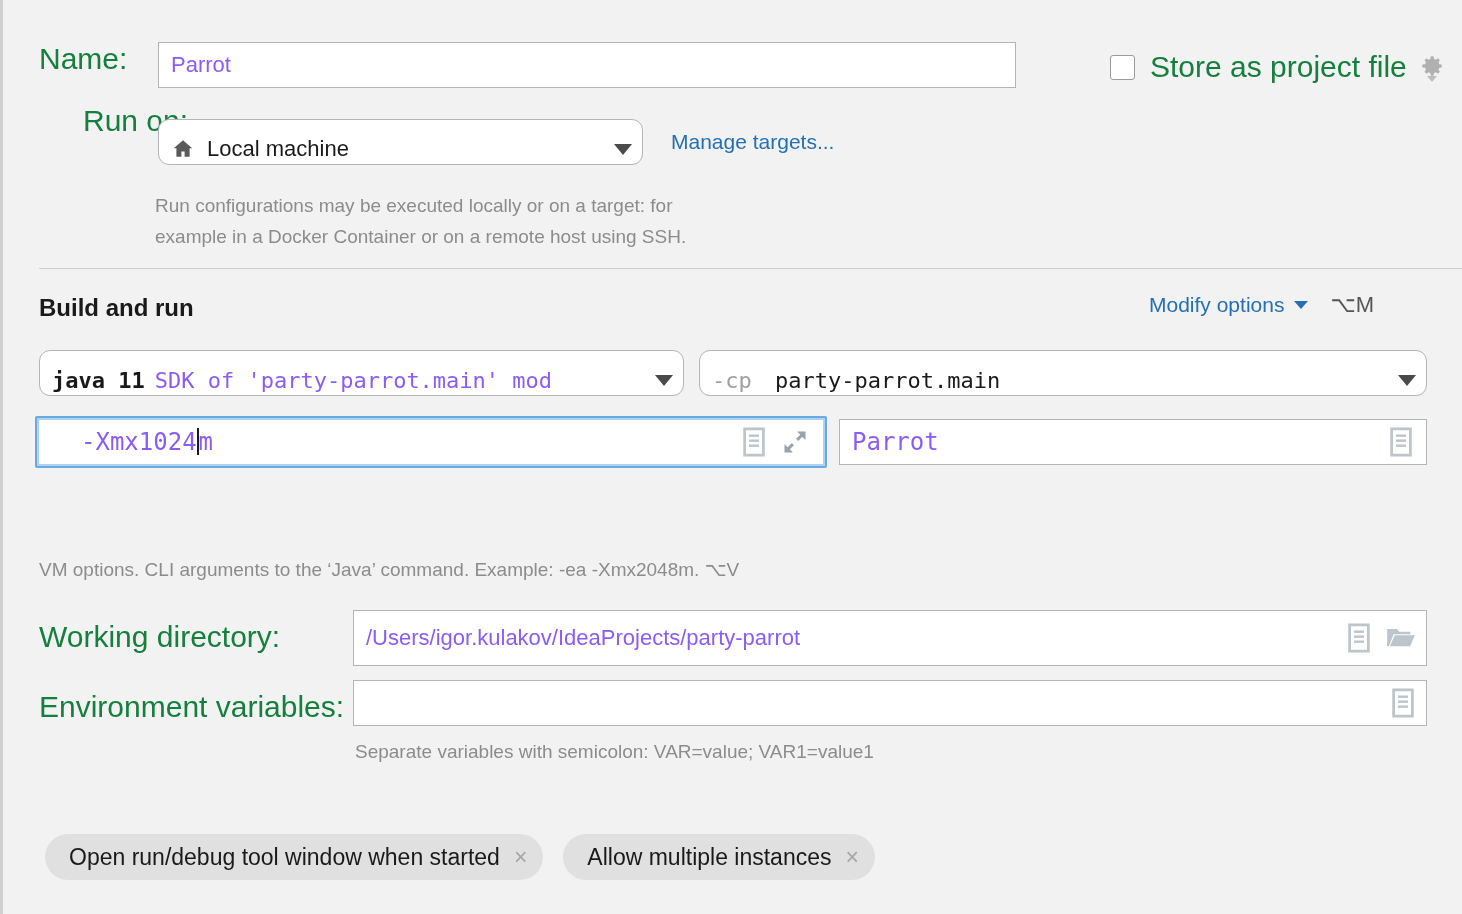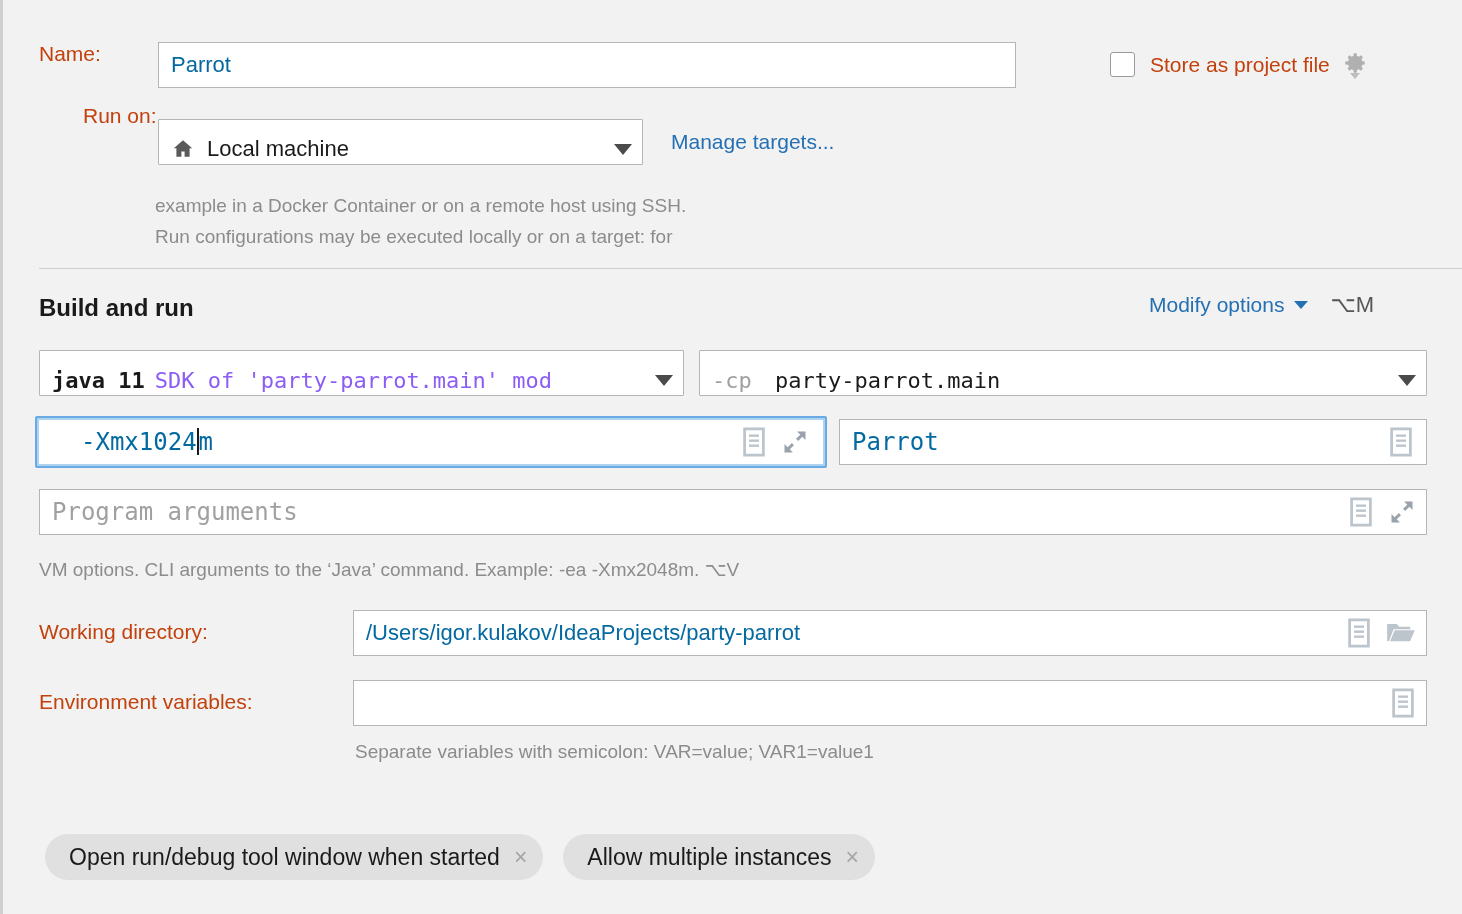--- a/index.html
+++ b/index.html
@@ -18,22 +18,22 @@
     position: relative;
     width: 1462px;
     height: 914px;
     background: #f2f2f2;
     box-sizing: border-box;
     border-left: 3px solid #d0d0d0;
   }
 
   
   .label {
-    font-size: 21px;
-    color: #c2410c;
+    font-size: 30px;
+    color: #15803d;
     white-space: nowrap;
   }
   .hint {
     font-size: 19px;
     color: #8c8c8c;
     line-height: 31px;
   }
   .link {
     font-size: 21px;
     color: #2470b3;
@@ -48,38 +48,38 @@
     background: #ffffff;
     border: 1px solid #b5b5b5;
     box-sizing: border-box;
     display: flex;
     align-items: center;
     height: 46px;
     padding: 0 8px 0 12px;
   }
   .textfield .value {
     font-size: 22px;
-    color: #0369a1;
+    color: #8b5cf6;
     white-space: nowrap;
     overflow: hidden;
     flex: 1 1 auto;
   }
   .textfield .value.placeholder { color: #a0a0a0; }
 
   .focused {
     border: 2px solid #6aaae4;
     outline: 2px solid #aed3f0;
     outline-offset: -4px;
     padding-left: 44px;
   }
 
   .combo {
     background: #ffffff;
     border: 1px solid #b5b5b5;
-    border-radius: 1px;
+    border-radius: 11px;
     box-sizing: border-box;
     display: flex;
     align-items: center;
     height: 46px;
     padding: 14px 10px 0 12px;
   }
   .combo .ctext {
     font-size: 22px;
     white-space: nowrap;
     overflow: hidden;
@@ -206,22 +206,22 @@
       <svg width="24" height="24" viewBox="0 0 24 24" aria-hidden="true">
         <path fill="#5a5a5a" d="M12 3.2 2.8 11.2h2.6v8.6h5V14.4h3.2v5.4h5v-8.6h2.6z"></path>
       </svg>
     </span>
     <span class="ctext">Local machine</span>
     <span class="caret"></span>
   </div>
   <div class="link" style="position:absolute; left:668px; top:130px;">Manage targets...</div>
 
   <div class="hint" style="position:absolute; left:152px; top:190px; width:700px;">
+    <div>Run configurations may be executed locally or on a target: for</div>
     <div>example in a Docker Container or on a remote host using SSH.</div>
-    <div>Run configurations may be executed locally or on a target: for</div>
   </div>
 
   <div class="divider"></div>
 
   <div class="section-title" style="position:absolute; left:36px; top:294px;">Build and run</div>
 
   <div class="row" style="left:1146px; top:292px;">
     <span class="link">Modify options</span>
     <span class="caret-link"></span>
     <span class="shortcut" style="margin-left:22px;">⌥M</span>
@@ -268,42 +268,25 @@
     <span class="icon" style="margin-right:4px;">
       <svg width="26" height="30" viewBox="0 0 20 24" aria-hidden="true">
         <rect x="2.5" y="1.5" width="15" height="21" fill="#ffffff" stroke="#bcc4cc" stroke-width="2.2"></rect>
         <rect x="6" y="6" width="8" height="1.9" fill="#bcc4cc"></rect>
         <rect x="6" y="10" width="8" height="1.9" fill="#bcc4cc"></rect>
         <rect x="6" y="14" width="8" height="1.9" fill="#bcc4cc"></rect>
       </svg>
     </span>
   </div>
 
-  <div class="textfield" style="position:absolute; left:36px; top:489px; width:1388px; height:46px;">
-    <span class="value mono placeholder" style="font-size:24px;">Program arguments</span>
-    <span class="icon" style="margin-right:14px;">
-      <svg width="26" height="30" viewBox="0 0 20 24" aria-hidden="true">
-        <rect x="2.5" y="1.5" width="15" height="21" fill="#ffffff" stroke="#bcc4cc" stroke-width="2.2"></rect>
-        <rect x="6" y="6" width="8" height="1.9" fill="#bcc4cc"></rect>
-        <rect x="6" y="10" width="8" height="1.9" fill="#bcc4cc"></rect>
-        <rect x="6" y="14" width="8" height="1.9" fill="#bcc4cc"></rect>
-      </svg>
-    </span>
-    <span class="icon" style="margin-right:2px;">
-      <svg width="28" height="28" viewBox="0 0 24 24" aria-hidden="true">
-        <path fill="#9aa2ab" d="M21 3h-7.2l2.7 2.7-3.6 3.6 1.8 1.8 3.6-3.6L21 10.2z"></path>
-        <path fill="#9aa2ab" d="M3 21h7.2l-2.7-2.7 3.6-3.6-1.8-1.8-3.6 3.6L3 13.8z"></path>
-      </svg>
-    </span>
-  </div>
 
   <div class="hint" style="position:absolute; left:36px; top:554px;">VM options. CLI arguments to the ‘Java’ command. Example: -ea -Xmx2048m. ⌥V</div>
 
   <div class="label" style="position:absolute; left:36px; top:620px;">Working directory:</div>
-  <div class="textfield" style="position:absolute; left:350px; top:610px; width:1074px; height:46px;">
+  <div class="textfield" style="position:absolute; left:350px; top:610px; width:1074px; height:56px;">
     <span class="value">/Users/igor.kulakov/IdeaProjects/party-parrot</span>
     <span class="icon" style="margin-right:14px;">
       <svg width="26" height="30" viewBox="0 0 20 24" aria-hidden="true">
         <rect x="2.5" y="1.5" width="15" height="21" fill="#ffffff" stroke="#bcc4cc" stroke-width="2.2"></rect>
         <rect x="6" y="6" width="8" height="1.9" fill="#bcc4cc"></rect>
         <rect x="6" y="10" width="8" height="1.9" fill="#bcc4cc"></rect>
         <rect x="6" y="14" width="8" height="1.9" fill="#bcc4cc"></rect>
       </svg>
     </span>
     <span class="icon" style="margin-right:2px;">

